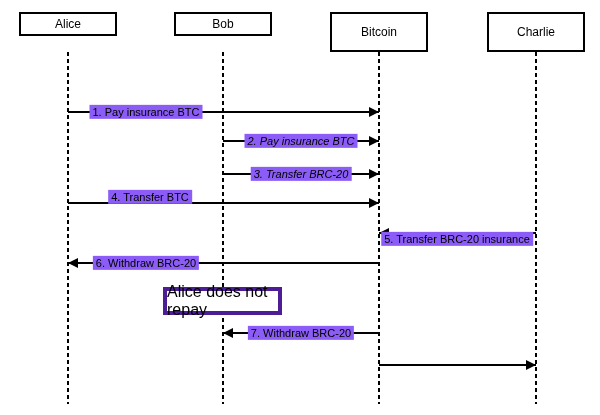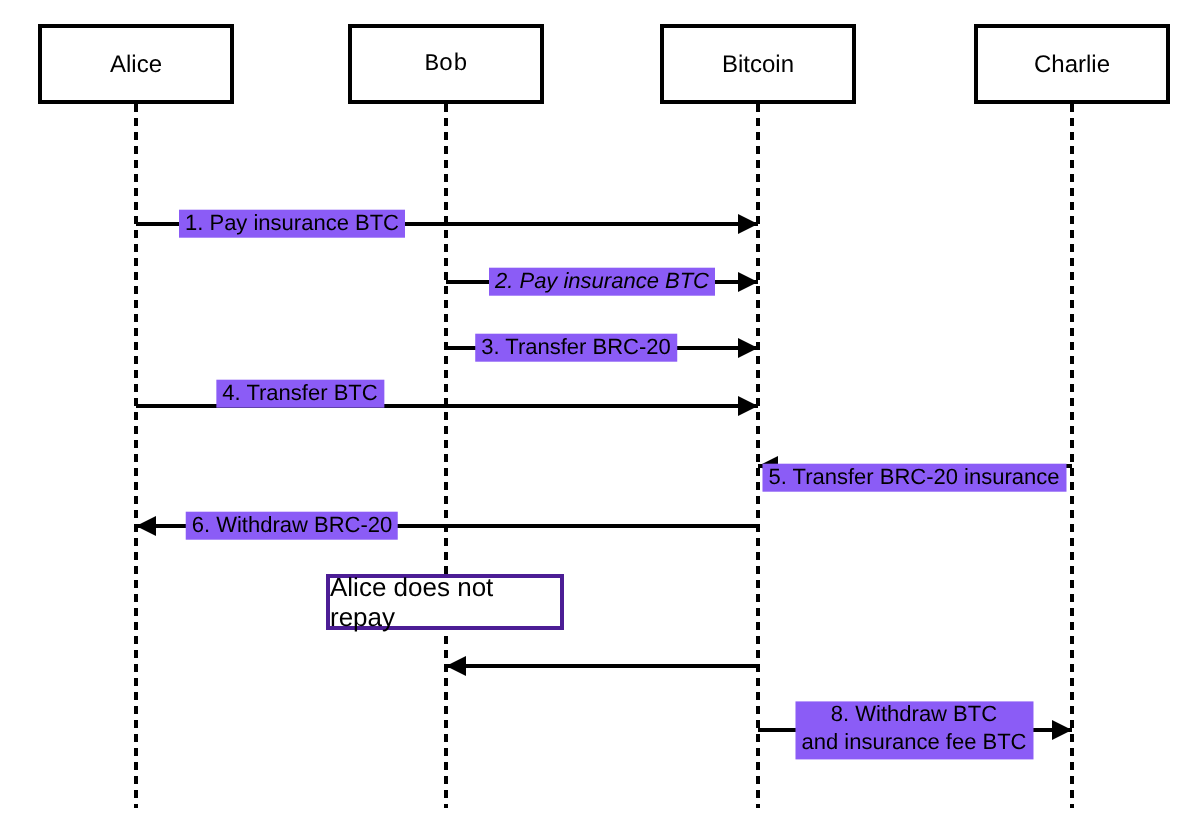--- a/index.html
+++ b/index.html
@@ -47,59 +47,56 @@
     background: #8b5cf6;
     padding: 0 3px;
     font-size: 11px;
     line-height: 1.3;
     white-space: nowrap;
     text-align: center;
   }
   .note-box {
     position: absolute;
     background: #ffffff;
-    border: 2px solid #4c1d95;
+    border: 4px solid #4c1d95;
     display: flex;
     align-items: center;
     justify-content: center;
-    font-size: 13px;
+    font-size: 16px;
   }
 </style>
 </head>
 <body>
 
 <div id="stage" class="stage">
     <div class="lifeline" style="left: 67px; top: 52px; height: 352px;"></div>
     <div class="lifeline" style="left: 222px; top: 52px; height: 352px;"></div>
     <div class="lifeline" style="left: 378px; top: 52px; height: 352px;"></div>
     <div class="lifeline" style="left: 535px; top: 52px; height: 352px;"></div>
-    <div class="actor-box" style="left: 19px; top: 12px; width: 98px; height: 40px;">Alice</div>
-    <div class="actor-box" style="left: 174px; top: 12px; width: 98px; height: 40px; font-family: Liberation Mono, monospace;">Bob</div>
+    <div class="actor-box" style="left: 19px; top: 12px; width: 98px; height: 24px;">Alice</div>
+    <div class="actor-box" style="left: 174px; top: 12px; width: 98px; height: 24px;">Bob</div>
     <div class="actor-box" style="left: 330px; top: 12px; width: 98px; height: 40px;">Bitcoin</div>
     <div class="actor-box" style="left: 487px; top: 12px; width: 98px; height: 40px;">Charlie</div>
     <div class="msg-line" style="left: 68px; width: 311px; top: 111px;"></div>
     <div class="arrowhead head-right" style="left: 369px; top: 107px;"></div>
     <div class="msg-label" style="left: 146px; top: 112px;">1. Pay insurance BTC</div>
     <div class="msg-line" style="left: 223px; width: 156px; top: 140px;"></div>
     <div class="arrowhead head-right" style="left: 369px; top: 136px;"></div>
     <div class="msg-label" style="left: 301px; top: 141px; font-style: italic;">2. Pay insurance BTC</div>
     <div class="msg-line" style="left: 223px; width: 156px; top: 173px;"></div>
     <div class="arrowhead head-right" style="left: 369px; top: 169px;"></div>
-    <div class="msg-label" style="left: 288px; top: 174px;">3. Transfer BRC-20</div>
+    <div class="msg-label" style="left: 301px; top: 174px; font-style: italic;">3. Transfer BRC-20</div>
     <div class="msg-line" style="left: 68px; width: 311px; top: 202px;"></div>
     <div class="arrowhead head-right" style="left: 369px; top: 198px;"></div>
     <div class="msg-label" style="left: 150px; top: 197px;">4. Transfer BTC</div>
     <div class="msg-line" style="left: 379px; width: 157px; top: 232px;"></div>
     <div class="arrowhead head-left" style="left: 379px; top: 228px;"></div>
     <div class="msg-label" style="left: 457px; top: 239px;">5. Transfer BRC-20 insurance</div>
     <div class="msg-line" style="left: 68px; width: 311px; top: 262px;"></div>
     <div class="arrowhead head-left" style="left: 68px; top: 258px;"></div>
     <div class="msg-label" style="left: 146px; top: 263px;">6. Withdraw BRC-20</div>
     <div class="msg-line" style="left: 223px; width: 156px; top: 332px;"></div>
     <div class="arrowhead head-left" style="left: 223px; top: 328px;"></div>
+    <div class="msg-label" style="left: 301px; top: 333px;">7. Withdraw BRC-20</div>
     <div class="msg-line" style="left: 379px; width: 157px; top: 364px;"></div>
     <div class="arrowhead head-right" style="left: 526px; top: 360px;"></div>
-    <div class="msg-label" style="left: 457px; top: 365px;">
-      <div>8. Withdraw BTC</div>
-      <div>and insurance fee BTC</div>
-    </div>
     <div class="note-box" style="left: 163px; top: 287px; width: 119px; height: 28px;">Alice does not repay</div>
   </div>
 
 </body></html>

